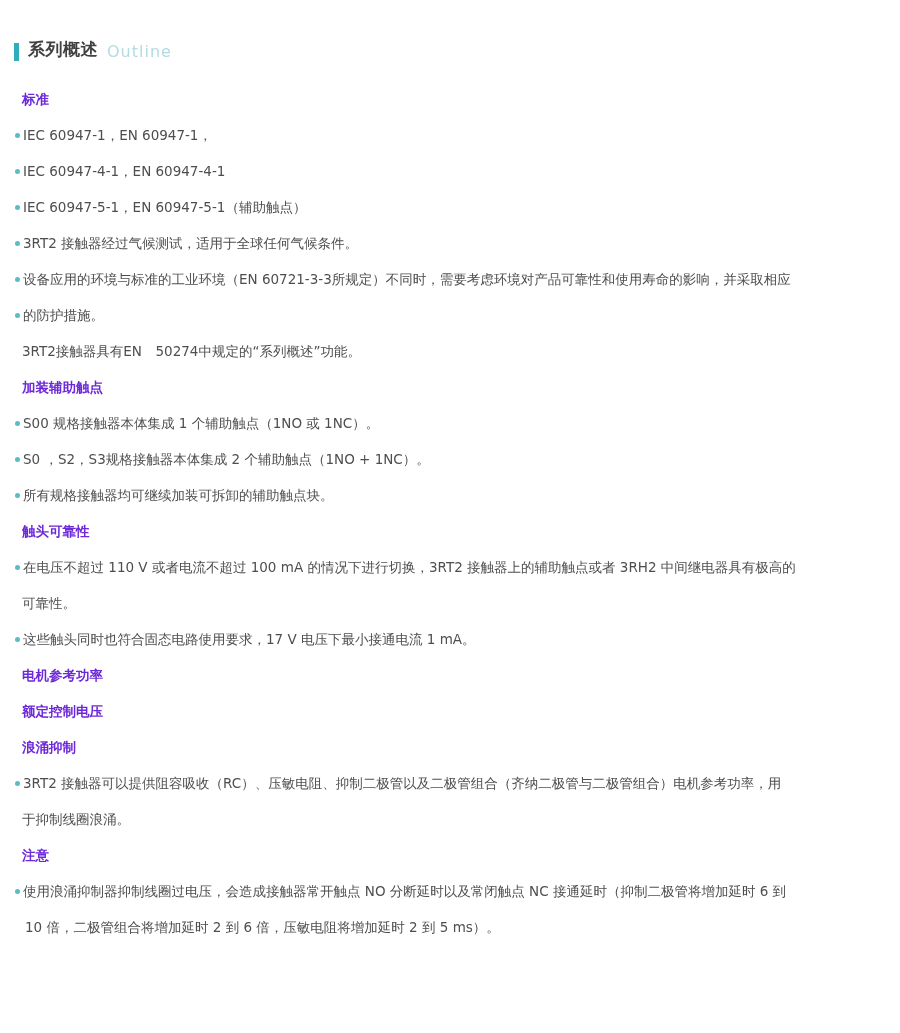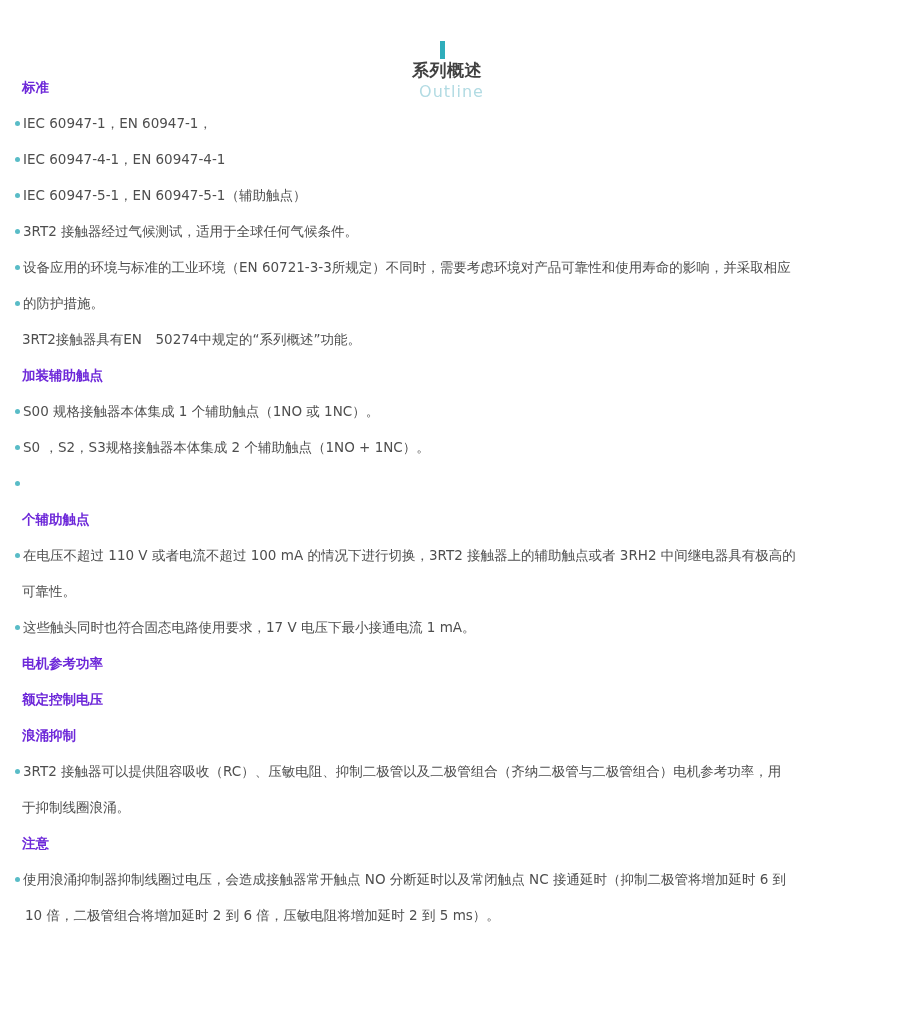--- a/index.html
+++ b/index.html
@@ -9,24 +9,23 @@
     height: 1033px;
     background: #ffffff;
     font-family: "DejaVu Sans", "Liberation Sans", sans-serif;
     overflow: hidden;
   }
   .doc {
     padding: 41px 20px 0 14px;
   }
   .title-row {
     display: flex;
-    align-items: center;
+    align-items: flex-end;
     height: 20px;
-    margin-bottom: 8px;
-    flex-direction: column;
+    margin-bottom: 20px;
   }
   .accent-bar {
     width: 5px;
     height: 18px;
     background: #2fadbb;
     margin-right: 9px;
     flex: 0 0 auto;
   }
   .title-zh {
     font-size: 17px;
@@ -84,22 +83,22 @@
       <div class="line"><span class="bullet"></span><span>IEC 60947-1，EN 60947-1，</span></div>
       <div class="line"><span class="bullet"></span><span>IEC 60947-4-1，EN 60947-4-1</span></div>
       <div class="line"><span class="bullet"></span><span>IEC 60947-5-1，EN 60947-5-1（辅助触点）</span></div>
       <div class="line"><span class="bullet"></span><span>3RT2 接触器经过气候测试，适用于全球任何气候条件。</span></div>
       <div class="line"><span class="bullet"></span><span>设备应用的环境与标准的工业环境（EN 60721-3-3所规定）不同时，需要考虑环境对产品可靠性和使用寿命的影响，并采取相应</span></div>
       <div class="line"><span class="bullet"></span><span>的防护措施。</span></div>
       <div class="line"><span>3RT2接触器具有EN　50274中规定的“系列概述”功能。</span></div>
       <div class="line heading">加装辅助触点</div>
       <div class="line"><span class="bullet"></span><span>S00 规格接触器本体集成 1 个辅助触点（1NO 或 1NC）。</span></div>
       <div class="line"><span class="bullet"></span><span>S0 ，S2，S3规格接触器本体集成 2 个辅助触点（1NO + 1NC）。</span></div>
-      <div class="line"><span class="bullet"></span></div>
-      <div class="line heading">个辅助触点</div>
+      <div class="line"><span class="bullet"></span><span>所有规格接触器均可继续加装可拆卸的辅助触点块。</span></div>
+      <div class="line heading">触头可靠性</div>
       <div class="line"><span class="bullet"></span><span>在电压不超过 110 V 或者电流不超过 100 mA 的情况下进行切换，3RT2 接触器上的辅助触点或者 3RH2 中间继电器具有极高的</span></div>
       <div class="line"><span>可靠性。</span></div>
       <div class="line"><span class="bullet"></span><span>这些触头同时也符合固态电路使用要求，17 V 电压下最小接通电流 1 mA。</span></div>
       <div class="line heading">电机参考功率</div>
       <div class="line heading">额定控制电压</div>
       <div class="line heading">浪涌抑制</div>
       <div class="line"><span class="bullet"></span><span>3RT2 接触器可以提供阻容吸收（RC）、压敏电阻、抑制二极管以及二极管组合（齐纳二极管与二极管组合）电机参考功率，用</span></div>
       <div class="line"><span>于抑制线圈浪涌。</span></div>
       <div class="line heading">注意</div>
       <div class="line"><span class="bullet"></span><span>使用浪涌抑制器抑制线圈过电压，会造成接触器常开触点 NO 分断延时以及常闭触点 NC 接通延时（抑制二极管将增加延时 6 到</span></div>

